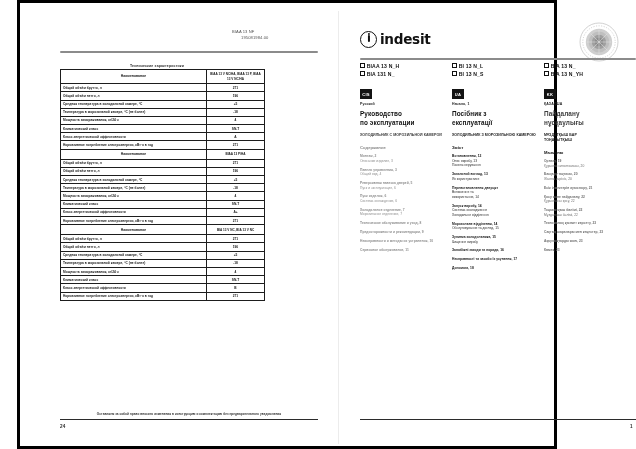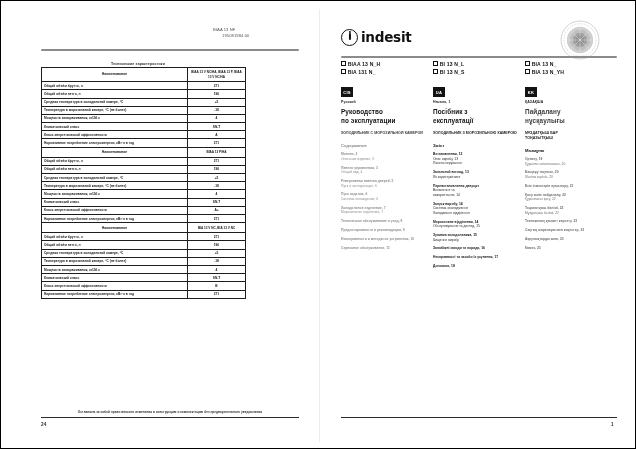--- a/index.html
+++ b/index.html
@@ -5,23 +5,23 @@
   html,body{margin:0;padding:0;}
   body{
     width:636px;height:449px;
     background:#ffffff;
     font-family:"Liberation Sans", sans-serif;
     color:#1a1a1a;
     overflow:hidden;
     position:relative;
   }
   .page-frame{
-    position:absolute;left:0;top:0;width:636px;height:449px;
+    position:absolute;left:17px;top:0;width:540px;height:449px;
     background:#ffffff;
-    border:1px solid #000000;
+    border:3px solid #000000;
     box-sizing:border-box;
   }
   .spine{
     position:absolute;left:318px;top:8px;width:1px;height:433px;
     background:#ececec;
   }
 
   
   .left-page{position:absolute;left:0;top:0;width:318px;height:449px;}
 

